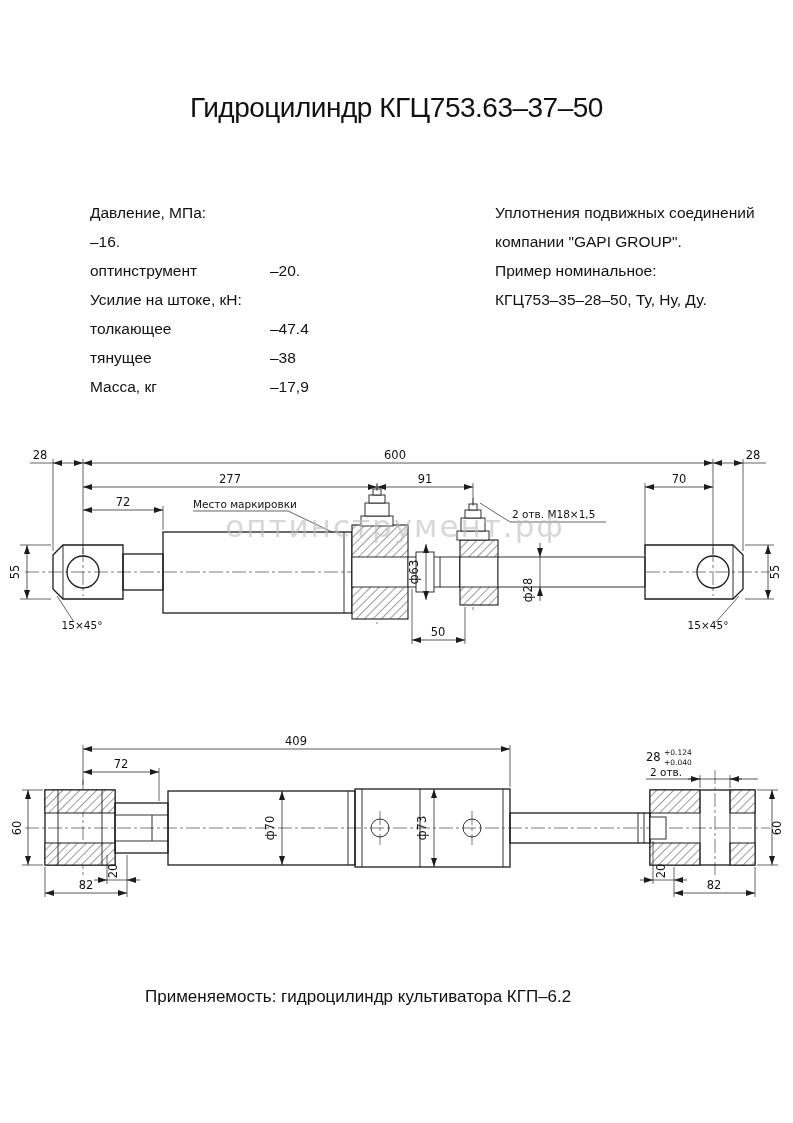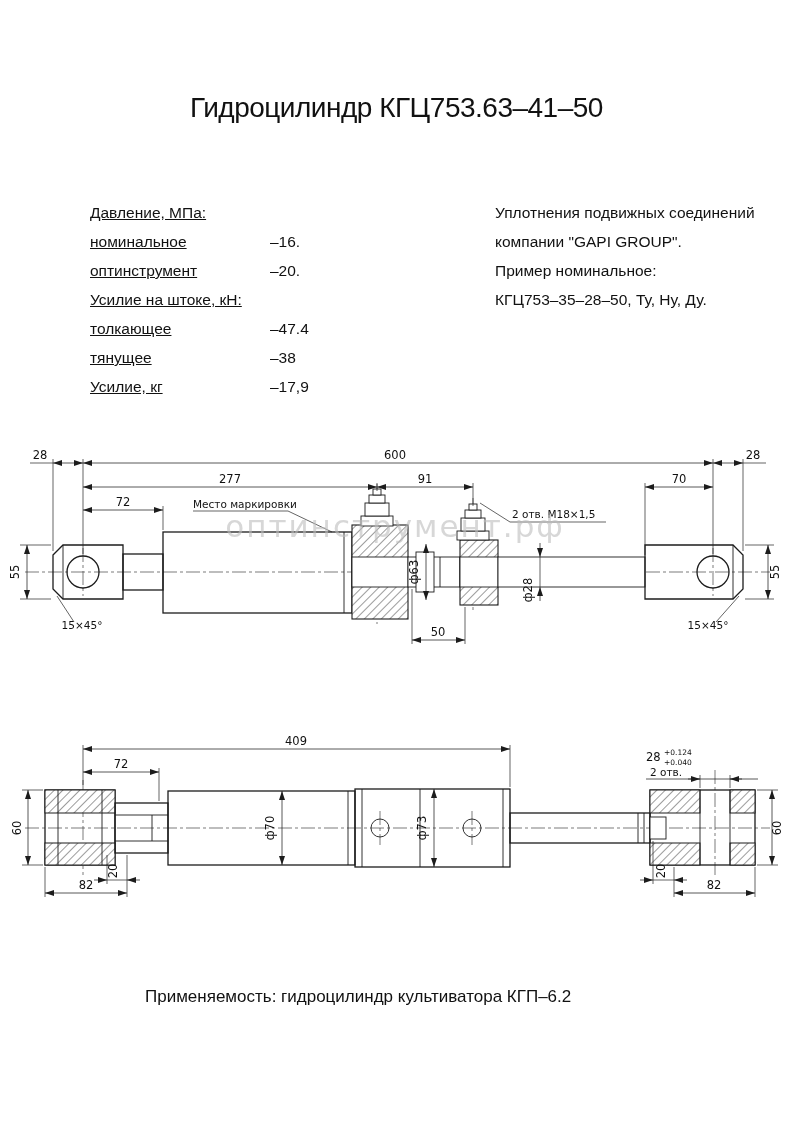--- a/index.html
+++ b/index.html
@@ -2,21 +2,21 @@
 <html><head>
 <meta charset="utf-8">
 <style>
   html,body{margin:0;padding:0;background:#fff;}
   .page{position:relative;width:793px;height:1123px;background:#fff;margin:0 auto;overflow:hidden;
         font-family:"Liberation Sans","DejaVu Sans",sans-serif;color:#111;}
   .title{position:absolute;top:92px;left:0;width:100%;text-align:center;font-size:28px;
          letter-spacing:-0.5px;color:#111;white-space:nowrap;}
   .specs{position:absolute;left:90px;top:198px;width:330px;font-size:15.5px;}
   .specs .row{display:flex;height:29px;line-height:29px;}
-  .specs .lbl{width:180px;text-decoration:underline;}
+  .specs .lbl{width:180px;}
   .specs .val{flex:1;}
   .notes{position:absolute;left:450px;top:198px;width:320px;font-size:15.5px;line-height:29px;margin-left:45px;}
   .footer{position:absolute;left:145px;top:987px;font-size:17px;}
   .dwg{position:absolute;left:0;}
   #dwg1{top:448px;}
   #dwg2{top:725px;}
 
   
   svg .ol{fill:none;stroke:#1c1c1c;stroke-width:1.3;}
   svg .ol2{fill:none;stroke:#1c1c1c;stroke-width:0.9;}
@@ -36,49 +36,48 @@
   svg .dts{font-size:10.5px;}
   svg .dtl{text-anchor:start;}
   svg .sup{font-size:7.5px;text-anchor:start;}
   svg .wm{font-size:31px;fill:#bdbdbd;opacity:0.6;letter-spacing:2px;text-anchor:middle;}
 </style>
 </head>
 <body>
 
 <div class="page">
 
-  <div class="title">Гидроцилиндр КГЦ753.63–41–50</div>
+  <div class="title">Гидроцилиндр КГЦ753.63–37–50</div>
 
   <div class="specs">
     <div class="row">
         <span class="lbl">Давление, МПа:</span>
         <span class="val"></span>
       </div>
     <div class="row">
-        <span class="lbl">номинальное</span>
         <span class="val">–16.</span>
       </div>
     <div class="row">
         <span class="lbl">оптинструмент</span>
         <span class="val">–20.</span>
       </div>
     <div class="row">
         <span class="lbl">Усилие на штоке, кН:</span>
         <span class="val"></span>
       </div>
     <div class="row">
         <span class="lbl">толкающее</span>
         <span class="val">–47.4</span>
       </div>
     <div class="row">
         <span class="lbl">тянущее</span>
         <span class="val">–38</span>
       </div>
     <div class="row">
-        <span class="lbl">Усилие, кг</span>
+        <span class="lbl">Масса, кг</span>
         <span class="val">–17,9</span>
       </div>
   </div>
 
   <div class="notes">
     <div>Уплотнения подвижных соединений</div>
     <div>компании "GAPI GROUP".</div>
     <div>Пример номинальное:</div>
     <div>КГЦ753–35–28–50, Ту, Ну, Ду.</div>
   </div>

